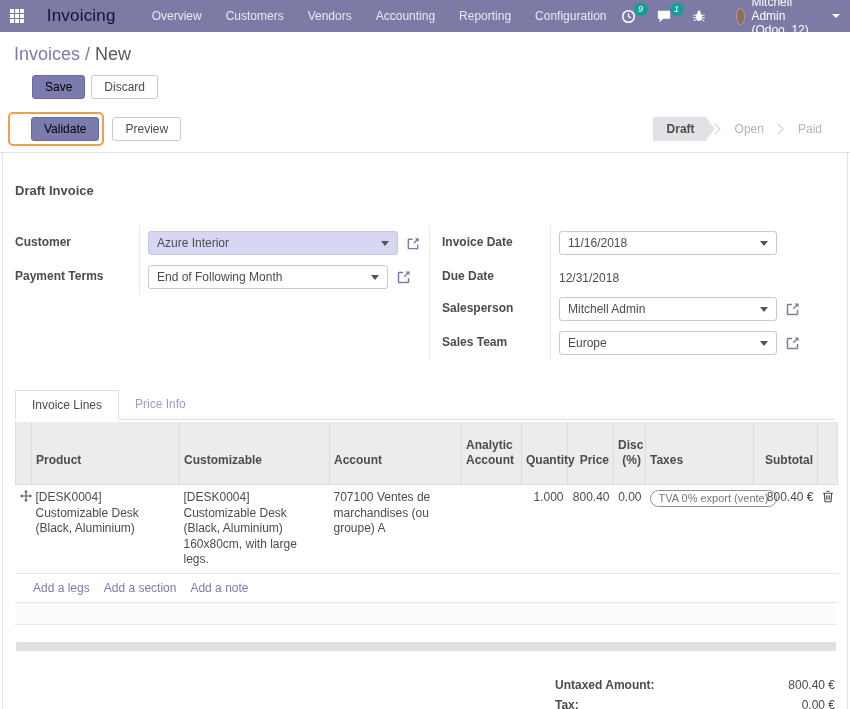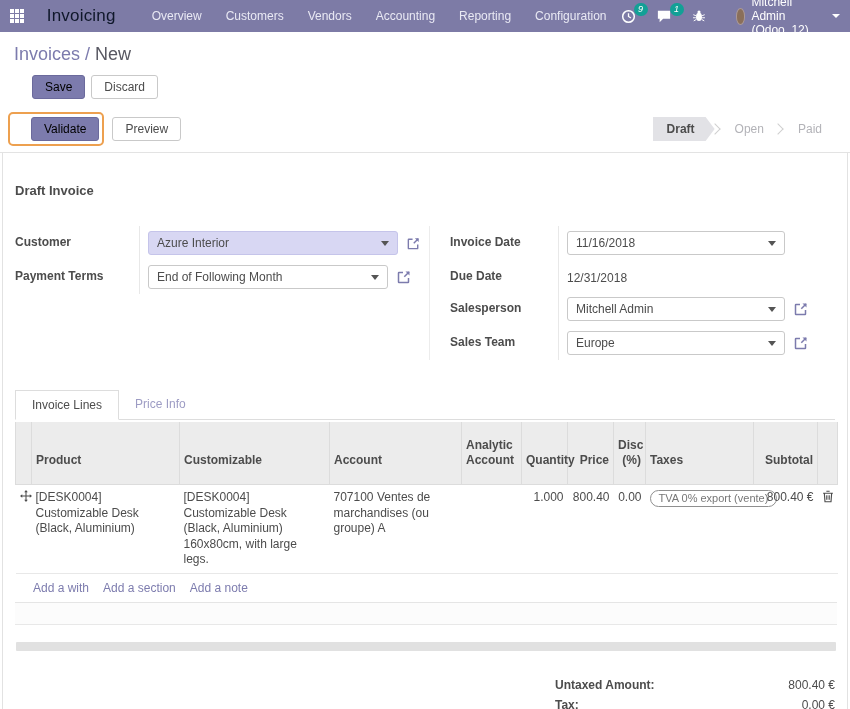--- a/index.html
+++ b/index.html
@@ -50,21 +50,21 @@
     transform:rotate(45deg); margin:0 2px 0 -4px; }
 
   
   .sheet { border-left:1px solid #e2e2e2; border-right:1px solid #e2e2e2;
     margin:0 2px; padding:30px 12px 12px 12px; min-height:561px; position:relative; }
   .state-title { font-size:13px; font-weight:bold; margin-bottom:28px; }
 
   .groups { display:flex; margin-bottom:30px; }
   .group { display:grid; align-content:start; }
   .group-left  { grid-template-columns:124px 290px; width:414px; }
-  .group-right { grid-template-columns:120px 290px; border-left:1px solid #ececec; padding-left:8px; }
+  .group-right { grid-template-columns:120px 290px; border-left:1px solid #ececec; padding-left:0; }
   .glabel { font-weight:bold; font-size:12px; padding:9px 8px 9px 0; }
   .gfield { border-left:1px solid #e8e8e8; padding:5px 0 5px 8px; display:flex; align-items:center; gap:8px; }
   .o-select { height:24px; border:1px solid #c9c9c9; border-radius:3px; background:#fff;
     display:flex; align-items:center; padding:0 8px; cursor:pointer; }
   .o-select .val { flex:1; font-size:12px; color:#4c4c4c; }
   .o-select .sel-caret { width:0; height:0; border-left:4px solid transparent; border-right:4px solid transparent;
     border-top:5px solid #555; margin-left:6px; }
   .o-select.lavender { background:#d8d7f3; border-color:#c5c4ea; }
   .readonly-val { font-size:12px; color:#4c4c4c; padding:1px 0; }
   .w250 { width:250px; } .w240 { width:240px; } .w252 { width:218px; }
@@ -323,21 +323,21 @@
                 <path d="M1 4h12M5 1.5h4M2.5 4l.8 10.5h7.4L11.5 4" fill="none" stroke="#4c4c4c" stroke-width="1.4"></path>
                 <path d="M5.2 6.5v5.5M7 6.5v5.5M8.8 6.5v5.5" stroke="#4c4c4c" stroke-width="1"></path>
               </svg>
           </span>
         </td>
       </tr>
     </tbody>
   </table>
 
   <div class="add-links">
-    <a>Add a with</a>
+    <a>Add a legs</a>
     <a>Add a section</a>
     <a>Add a note</a>
   </div>
   <div class="empty-strip"></div>
   <div class="hscrollbar"></div>
 
   <div class="totals">
     <div class="trow">
       <span class="tlabel">Untaxed Amount:</span>
       <span class="tval">800.40 €</span>

